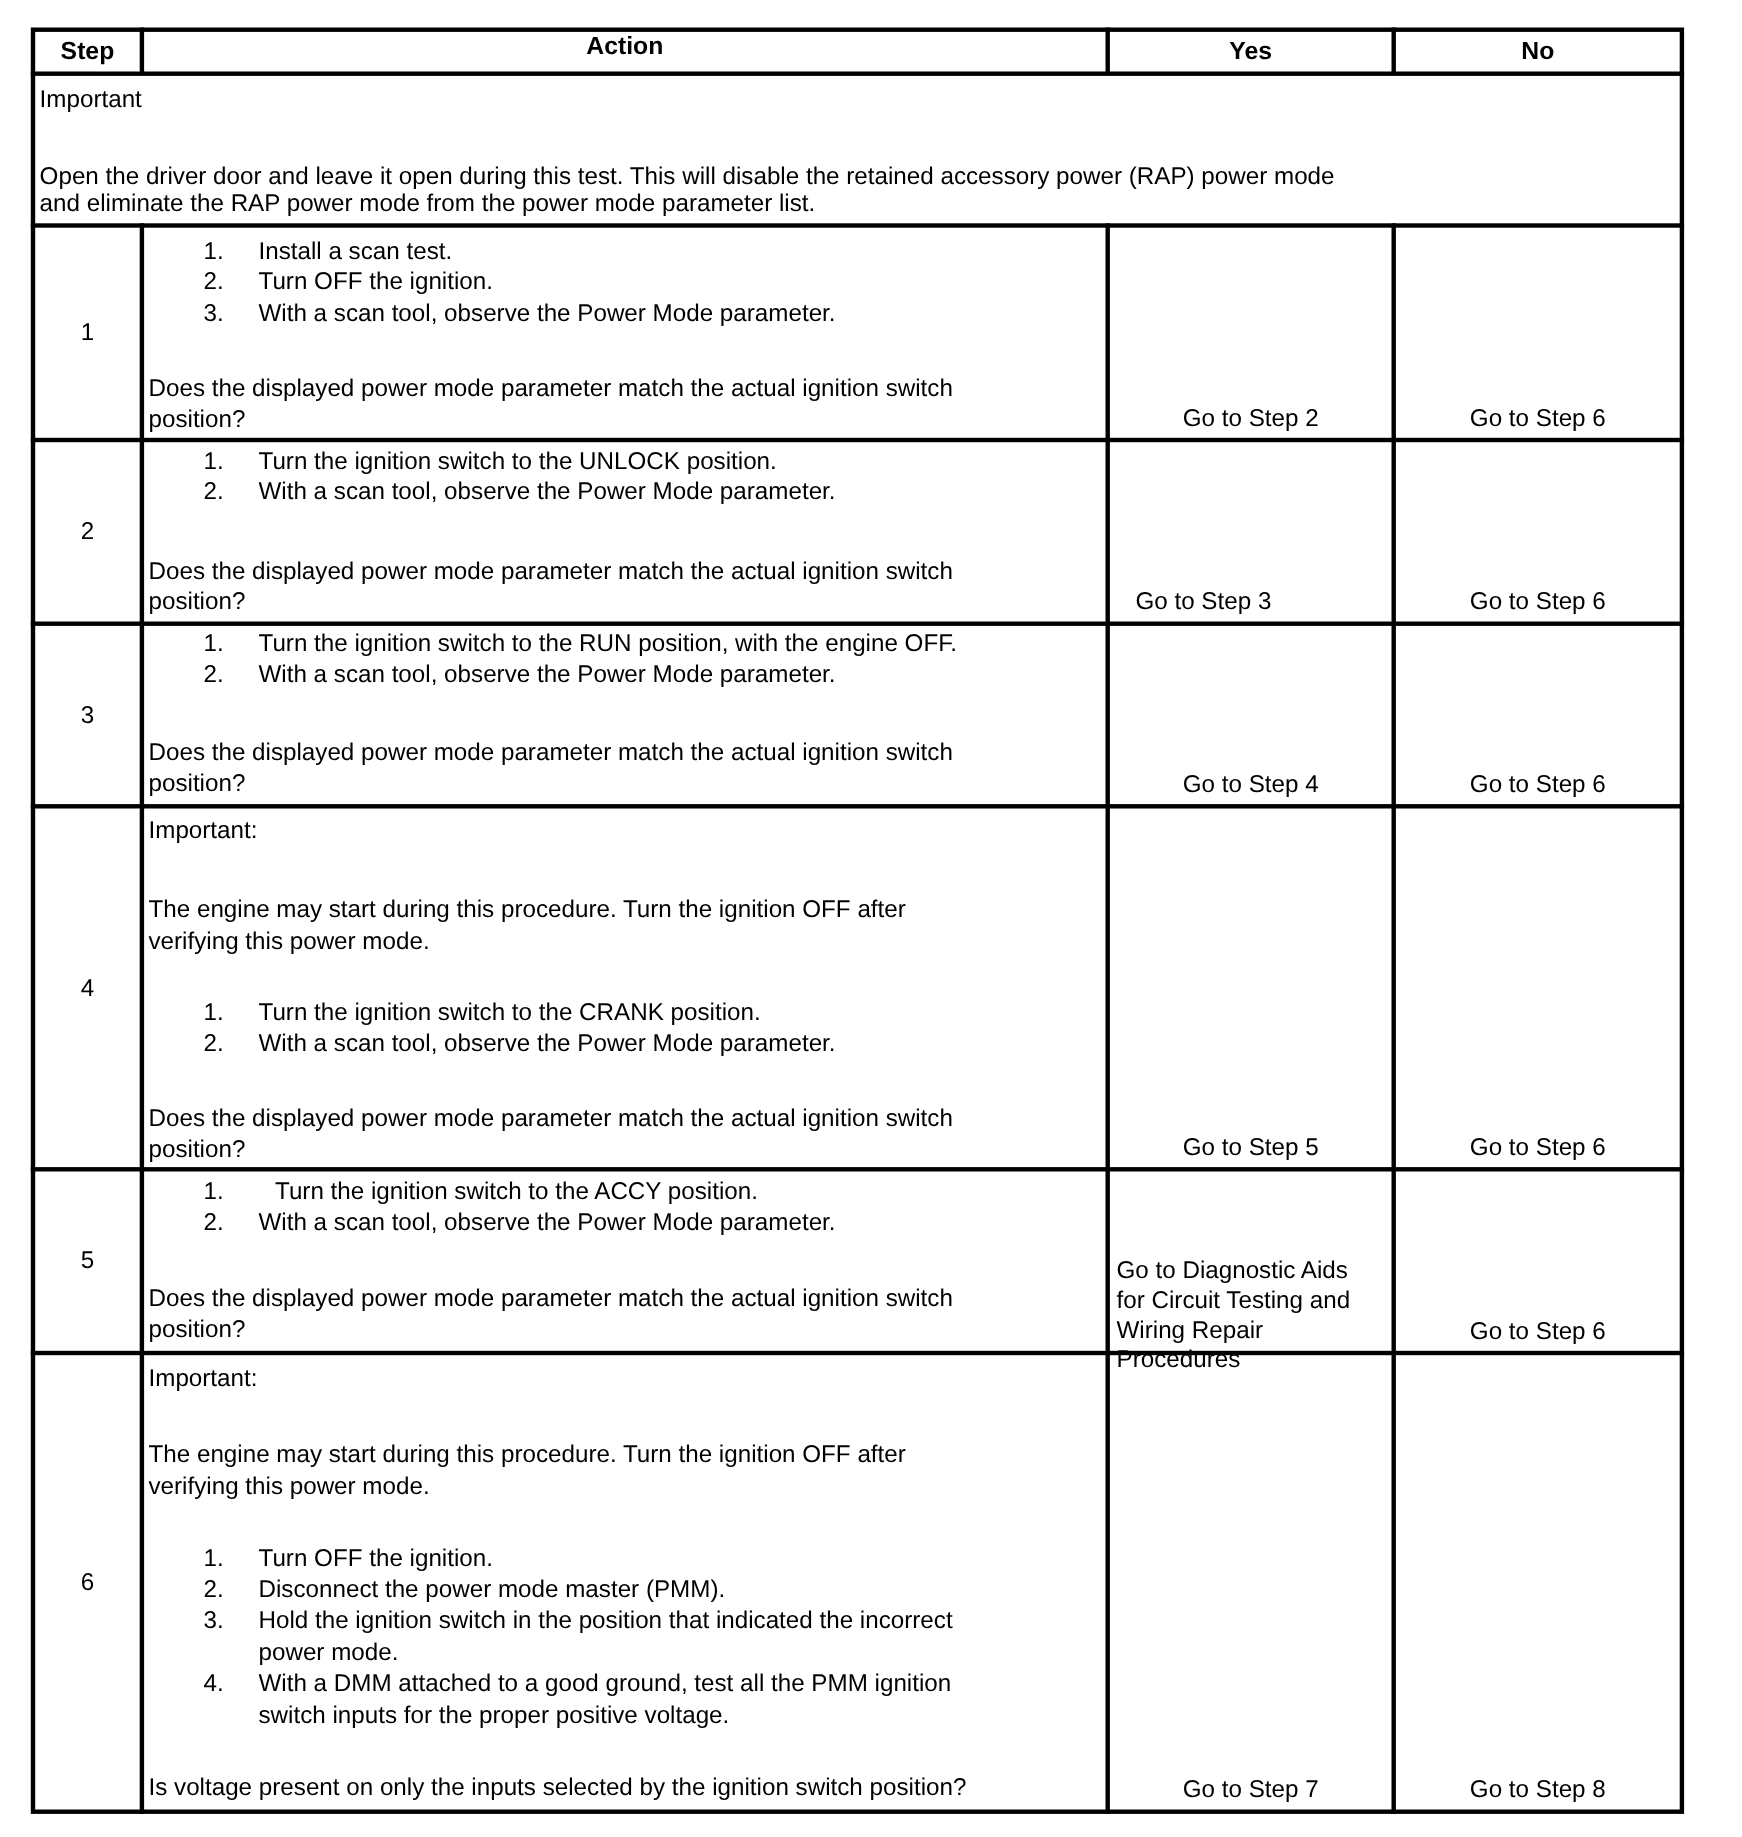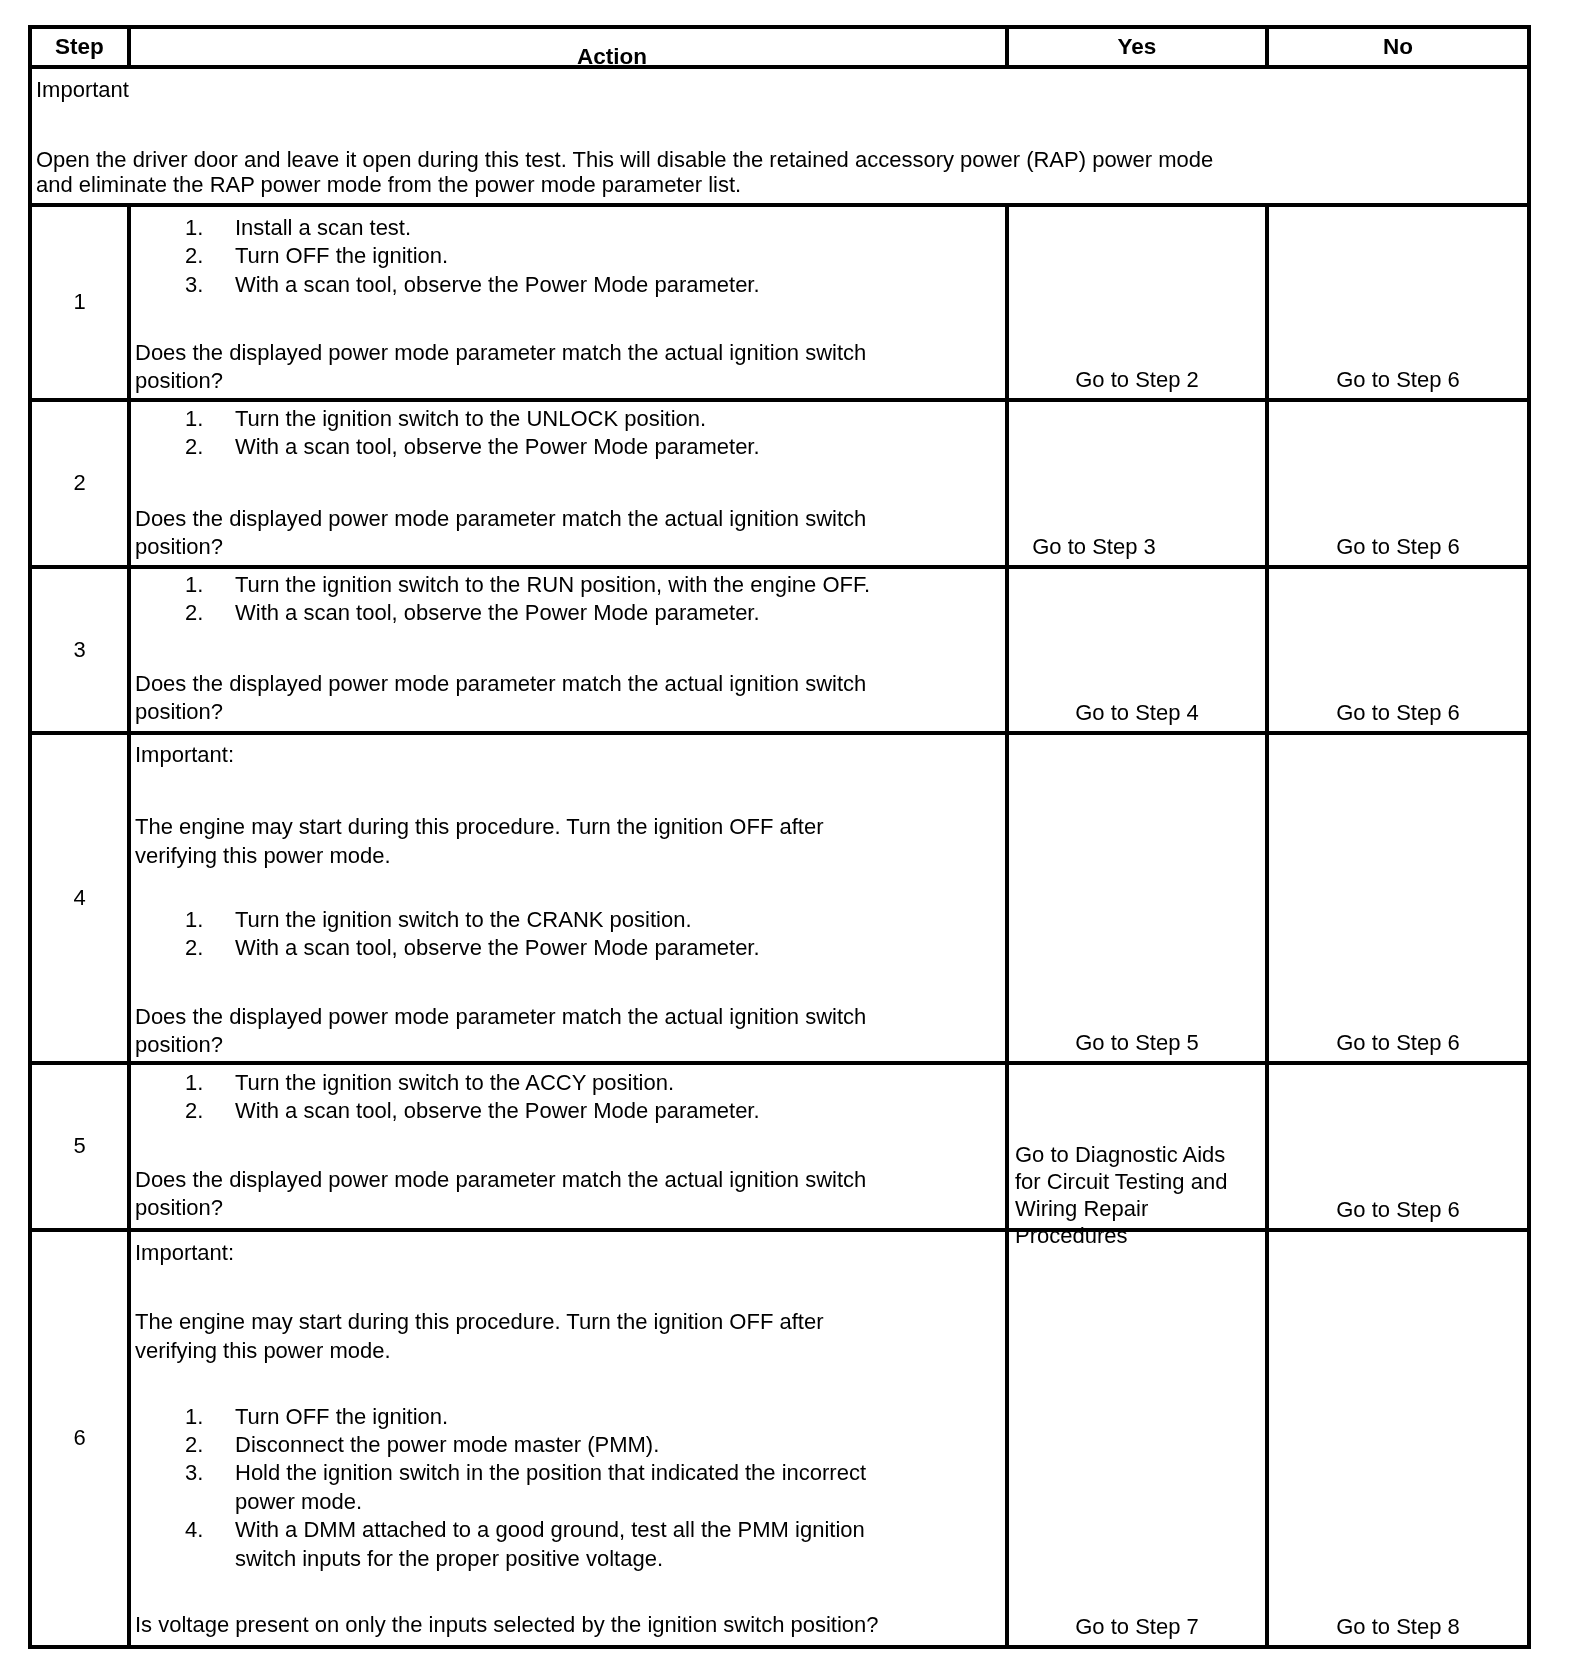--- a/index.html
+++ b/index.html
@@ -33,21 +33,21 @@
 
 <div class="vline" style="left:127px;top:25px;height:42px;"></div>
 <div class="vline" style="left:1005px;top:25px;height:42px;"></div>
 <div class="vline" style="left:1265px;top:25px;height:42px;"></div>
 
 <div class="vline" style="left:127px;top:203px;height:1446px;"></div>
 <div class="vline" style="left:1005px;top:203px;height:1446px;"></div>
 <div class="vline" style="left:1265px;top:203px;height:1446px;"></div>
 
 <div class="cell hdr stepnum" style="left:32px;top:29px;width:95px;height:36px;">Step</div>
-<div class="cell hdr stepnum" style="left:131px;top:31px;width:874px;height:52px;margin-left:44px;">Action</div>
+<div class="cell hdr stepnum" style="left:131px;top:16px;width:874px;height:52px;">Action</div>
 <div class="cell hdr stepnum" style="left:1009px;top:29px;width:256px;height:36px;">Yes</div>
 <div class="cell hdr stepnum" style="left:1269px;top:29px;width:258px;height:36px;">No</div>
 
 <div>
   <div class="line bold" style="left:36px;top:76px;">Important</div>
   <div class="line bold" style="left:36px;top:146px;">Open the driver door and leave it open during this test. This will disable the retained accessory power (RAP) power mode</div>
   <div class="line bold" style="left:36px;top:171px;">and eliminate the RAP power mode from the power mode parameter list.</div>
 </div>
 
 <div>
@@ -115,21 +115,21 @@
       <span>Go to Step 5</span>
     </div>
   <div class="cell bottom-center" style="left:1269px;top:735px;width:258px;height:326px;">
       <span>Go to Step 6</span>
     </div>
 </div>
 
 <div>
   <div class="cell stepnum" style="left:32px;top:1065px;width:95px;height:163px;">5</div>
   <div class="num" style="left:185px;top:1069px;">1.</div>
-  <div class="line" style="left:235px;top:1069px;">Turn the ignition switch to the ACCY position.</div>
+  <div class="line" style="left:250px;top:1069px;">Turn the ignition switch to the ACCY position.</div>
   <div class="num" style="left:185px;top:1097px;">2.</div>
   <div class="line" style="left:235px;top:1097px;">With a scan tool, observe the Power Mode parameter.</div>
   <div class="line" style="left:135px;top:1166px;">Does the displayed power mode parameter match the actual ignition switch</div>
   <div class="line" style="left:135px;top:1194px;">position?</div>
   <div class="cell bottom-left" style="left:1009px;top:1065px;width:256px;height:163px;margin-top:24px;">
     <span style="line-height:27px;">Go to Diagnostic Aids</span>
     <span style="line-height:27px;">for Circuit Testing and</span>
     <span style="line-height:27px;">Wiring Repair</span>
     <span style="line-height:27px;">Procedures</span>
   </div>

